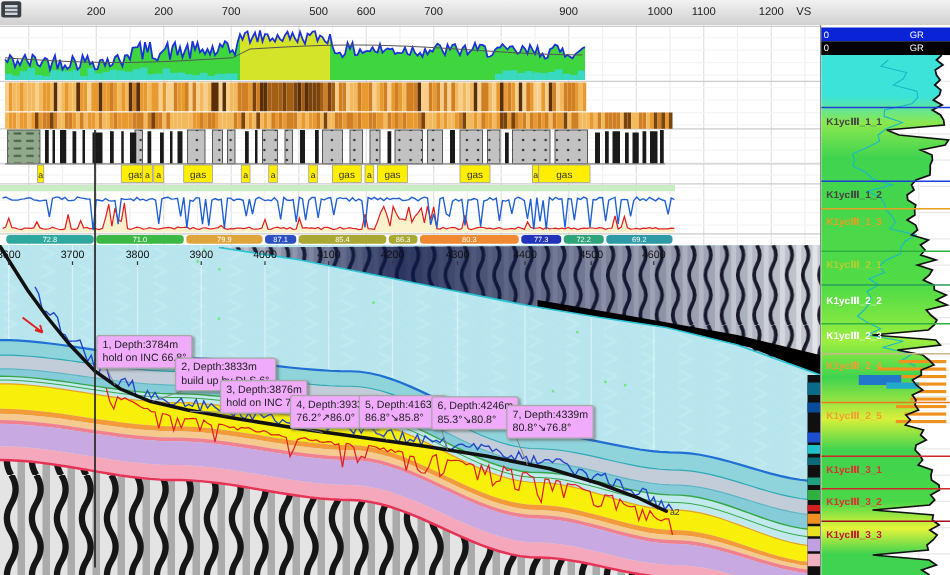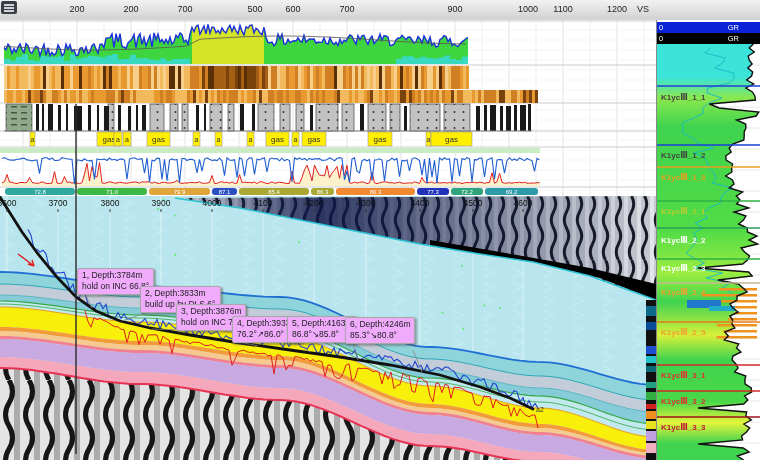--- a/index.html
+++ b/index.html
@@ -723,20 +723,24 @@
         <div>76.2°↗86.0°</div>
       </div>
       <div class="callout" style="left: 287px; top: 120px; z-index: 5;">
         <div>5, Depth:4163m</div>
         <div>86.8°↘85.8°</div>
       </div>
       <div class="callout" style="left: 345px; top: 121px; z-index: 6;">
         <div>6, Depth:4246m</div>
         <div>85.3°↘80.8°</div>
       </div>
+      <div class="callout" style="left: 405px; top: 128px; z-index: 7;">
+        <div>7, Depth:4339m</div>
+        <div>80.8°↘76.8°</div>
+      </div>
     </div>
   <div id="sidebar">
       <div class="hbar" style="top: 2px; background: rgb(11, 35, 214);">
         <span class="l">0</span>
         <span class="r">GR</span>
       </div>
       <div class="hbar" style="top: 13px; background: rgb(0, 0, 0);">
         <span class="l">0</span>
         <span class="r">GR</span>
       </div>

